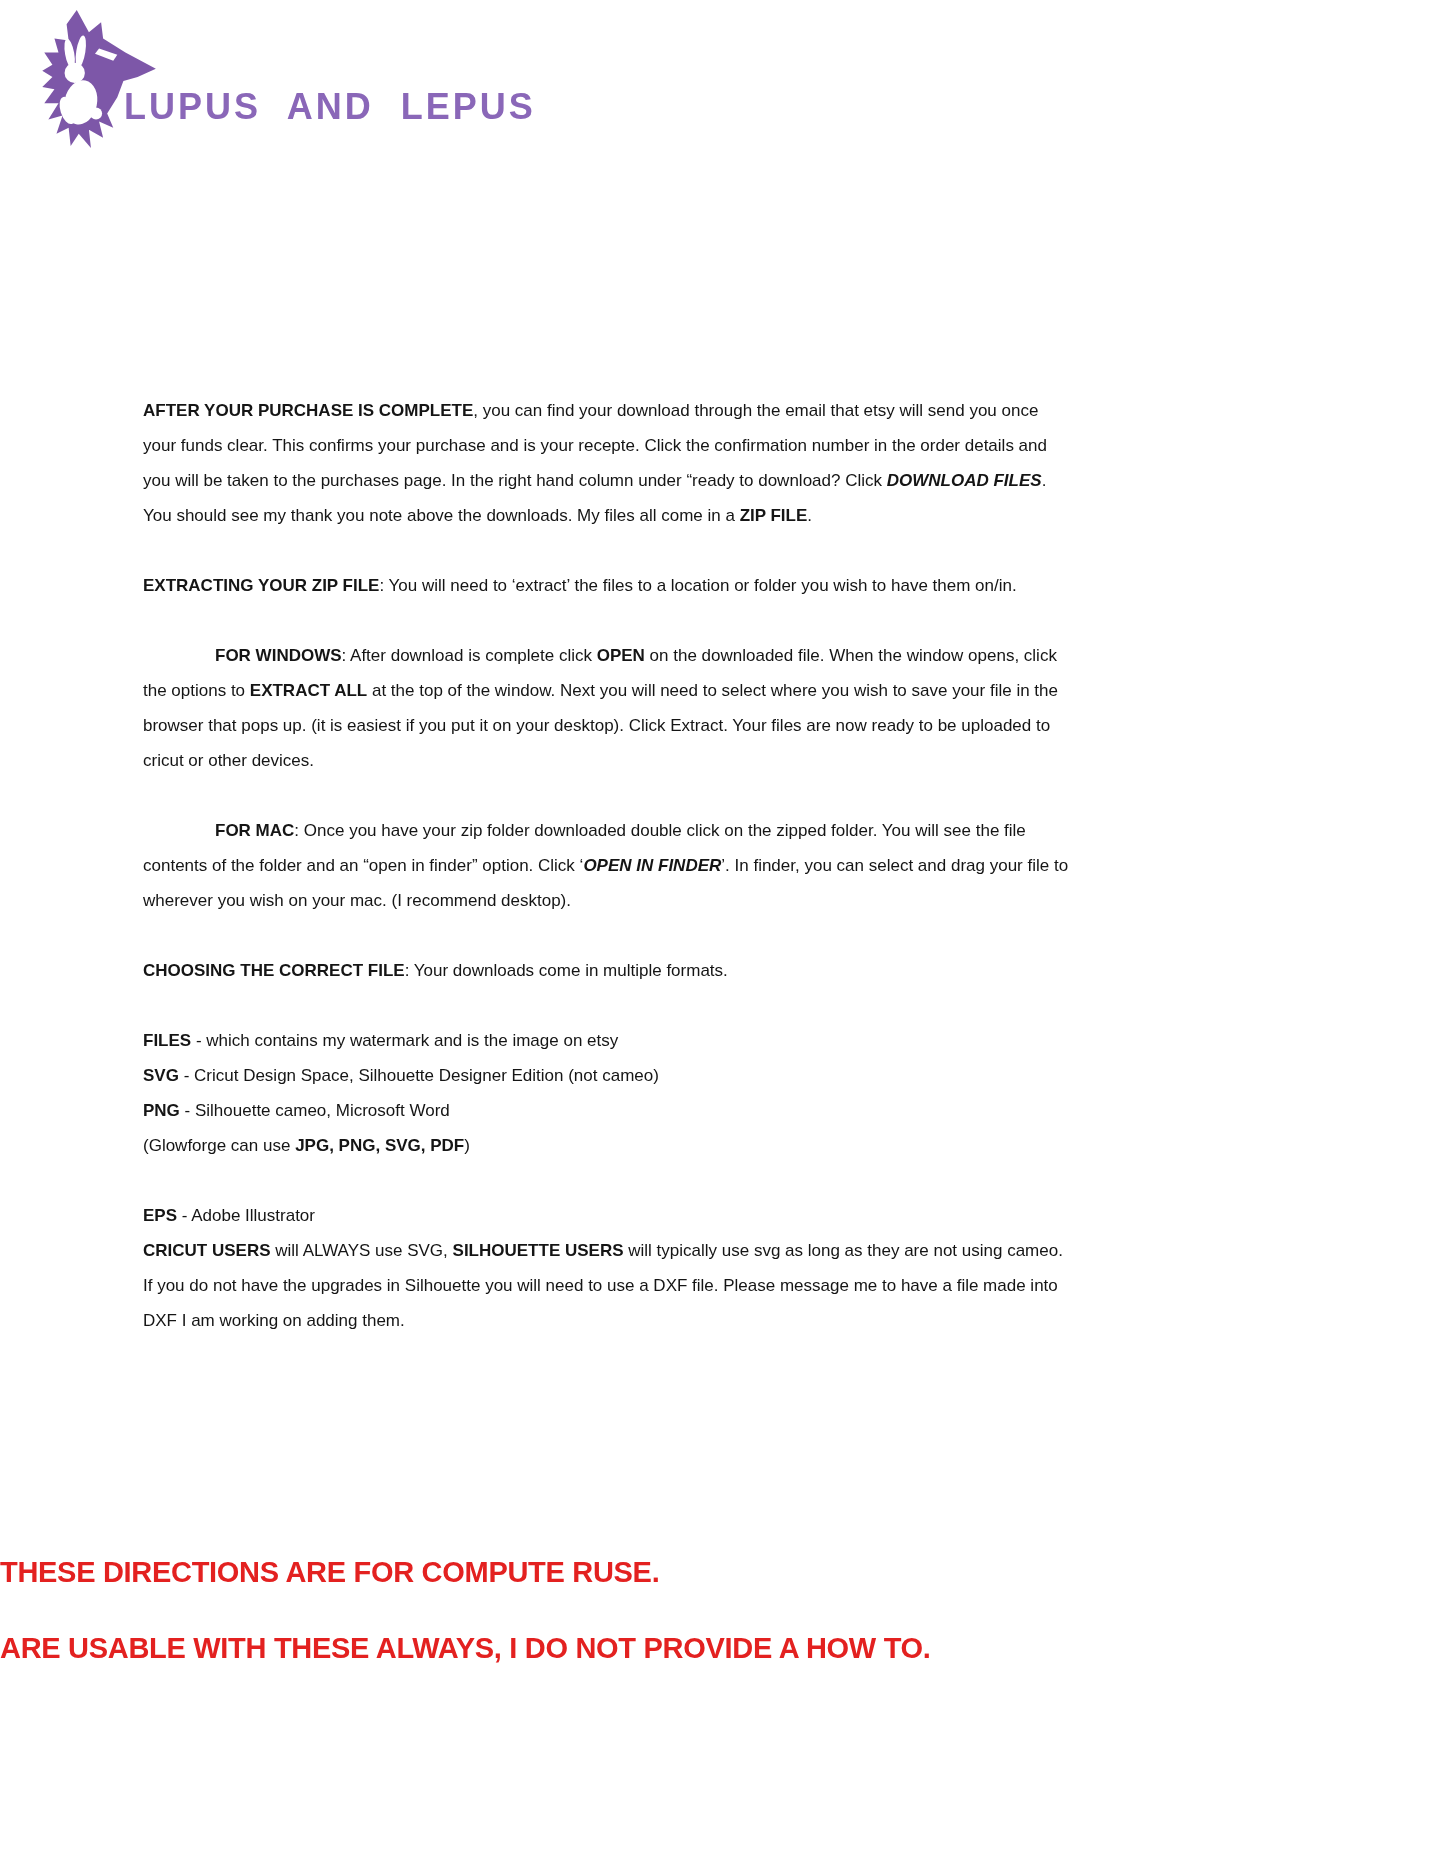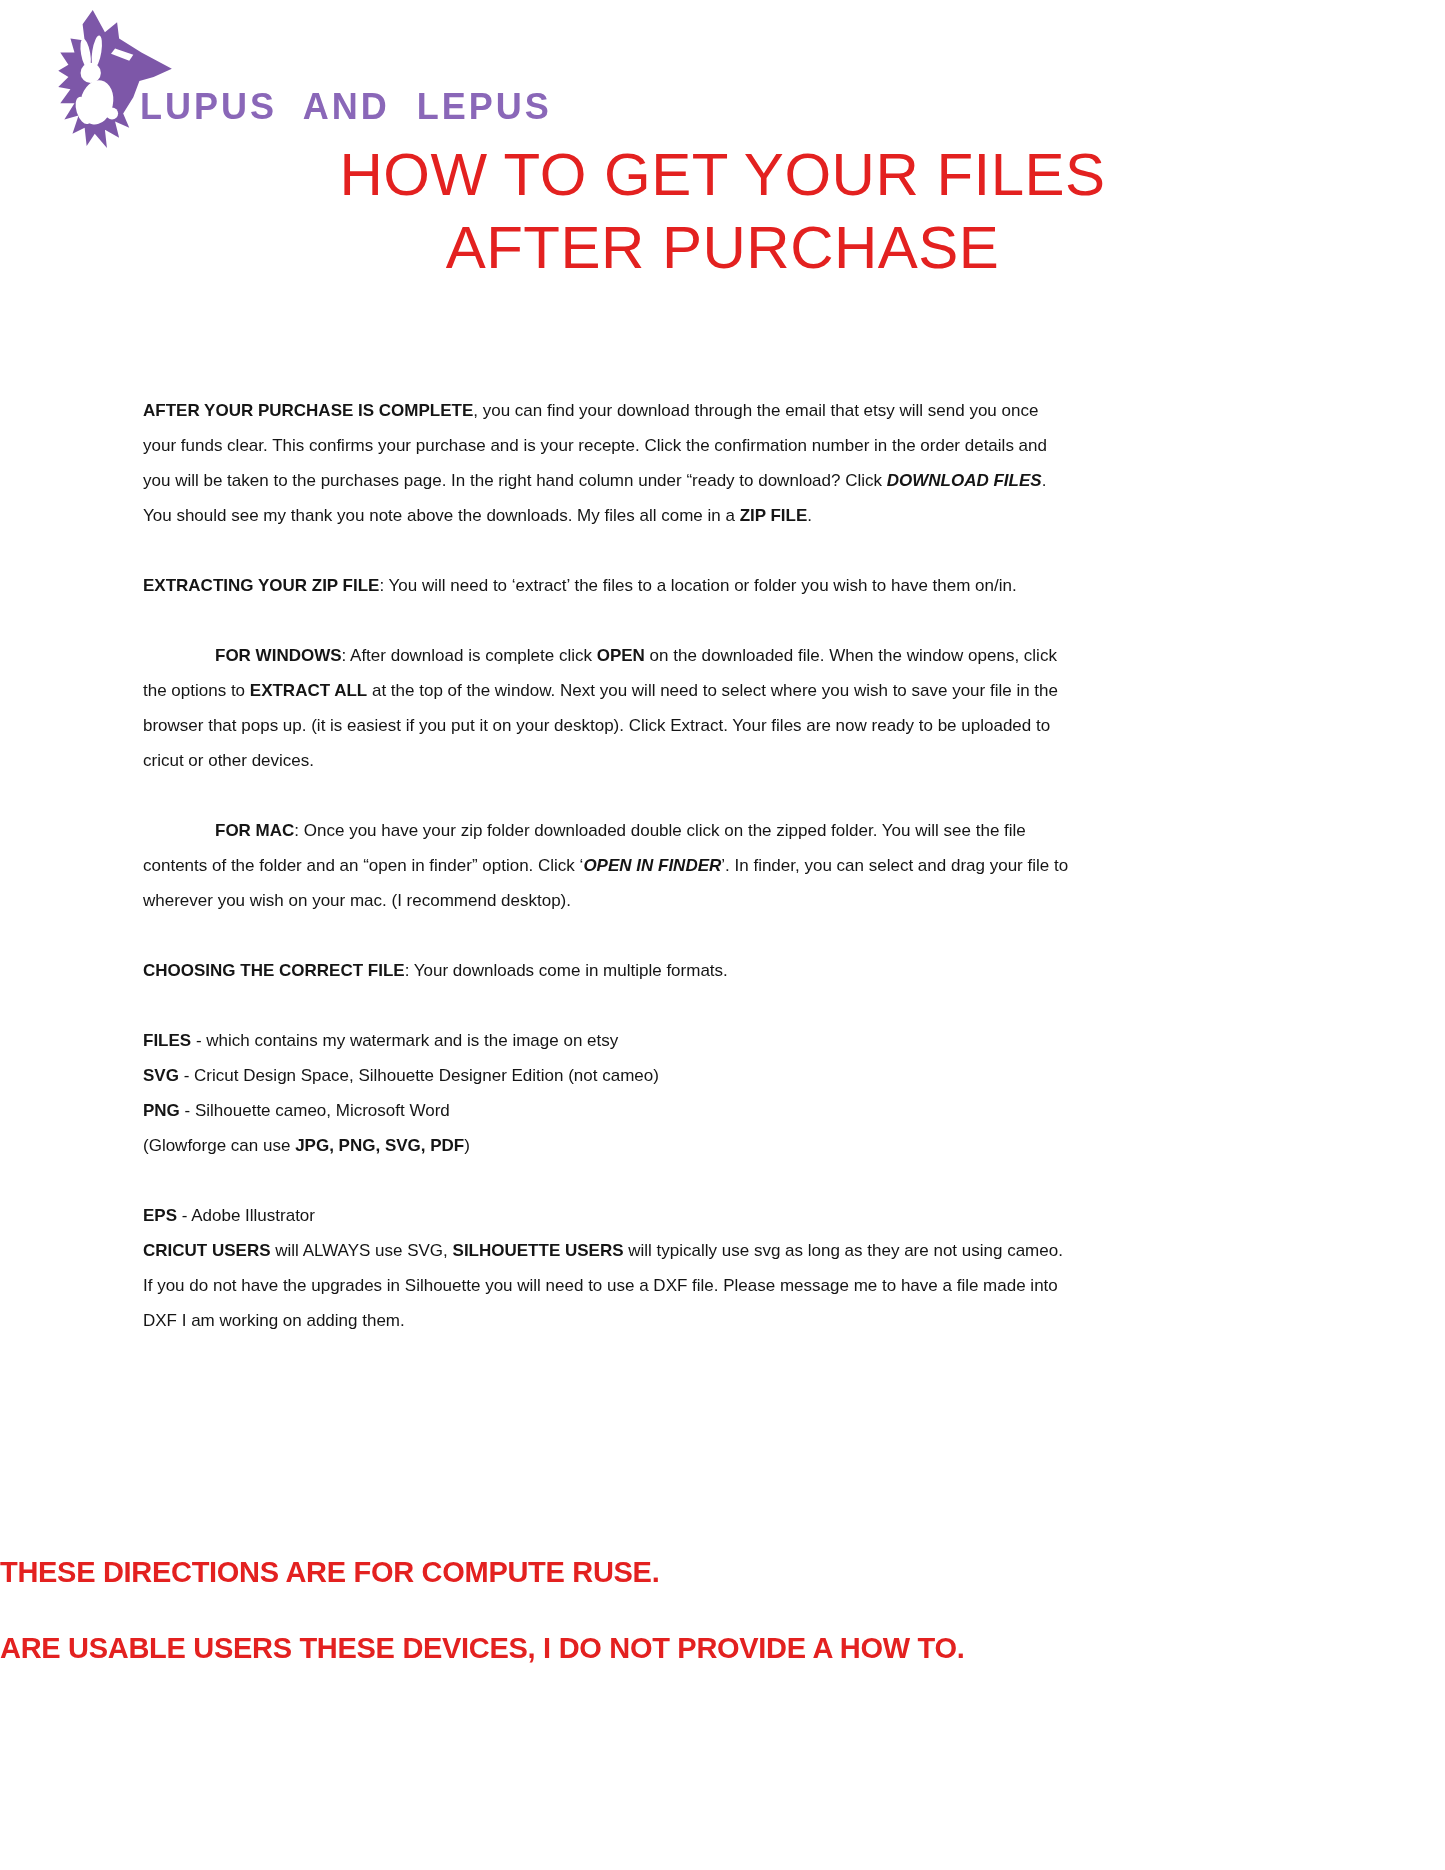--- a/index.html
+++ b/index.html
@@ -5,21 +5,21 @@
   html,body{margin:0;padding:0;background:#ffffff;}
   .page{
     position:relative;
     width:1445px;height:1870px;
     background:#ffffff;
     font-family:"Liberation Sans","DejaVu Sans",sans-serif;
     color:#151515;
     overflow:hidden;
   }
   
-  .logo{position:absolute;left:44px;top:8px;width:620px;height:150px;text-align:right;}
+  .logo{position:absolute;left:28px;top:8px;width:620px;height:150px;text-align:right;}
   .logo svg{position:absolute;left:0;top:0;}
   .brand{
     position:absolute;left:96px;top:78px;
     font-size:36px;font-weight:700;
     letter-spacing:3px;word-spacing:14px;
     white-space:nowrap;
   }
   
   .title{
     position:absolute;left:0;top:138px;width:100%;
@@ -64,34 +64,30 @@
         <ellipse cx="52" cy="43" rx="4.5" ry="16" transform="rotate(9 52 43)"></ellipse>
         <circle cx="46" cy="64" r="10"></circle>
         <ellipse cx="52" cy="93" rx="16" ry="22" transform="rotate(12 52 93)"></ellipse>
         <ellipse cx="39" cy="101" rx="7" ry="14" transform="rotate(-18 39 101)"></ellipse>
         <circle cx="67" cy="104" r="6"></circle>
       </g>
     </svg>
     <div class="brand" style="color: rgb(138, 103, 184);">LUPUS AND LEPUS</div>
   </div>
 
-  <h1 class="title" style="color: rgb(227, 33, 32);">
-    <span>HOW TO GET YOUR FILES</span><br>
-    <span>AFTER PURCHASE</span>
-  </h1>
 
   <main class="bodytext">
       <p class="para gap"><span class="b">AFTER YOUR PURCHASE IS COMPLETE</span><span>, you can find your download through the email that etsy will send you once your funds clear. This confirms your purchase and is your recepte. Click the confirmation number in the order details and you will be taken to the purchases page. In the right hand column under “ready to download? Click </span><span class="b i">DOWNLOAD FILES</span><span>. You should see my thank you note above the downloads. My files all come in a </span><span class="b">ZIP FILE</span><span>.</span></p>
       <p class="para gap"><span class="b">EXTRACTING YOUR ZIP FILE</span><span>: You will need to ‘extract’ the files to a location or folder you wish to have them on/in.</span></p>
       <p class="para indent gap"><span class="b">FOR WINDOWS</span><span>: After download is complete click </span><span class="b">OPEN</span><span> on the downloaded file. When the window opens, click the options to </span><span class="b">EXTRACT ALL</span><span> at the top of the window. Next you will need to select where you wish to save your file in the browser that pops up. (it is easiest if you put it on your desktop). Click Extract. Your files are now ready to be uploaded to cricut or other devices.</span></p>
       <p class="para indent gap"><span class="b">FOR MAC</span><span>: Once you have your zip folder downloaded double click on the zipped folder. You will see the file contents of the folder and an “open in finder” option. Click ‘</span><span class="b i">OPEN IN FINDER</span><span>’. In finder, you can select and drag your file to wherever you wish on your mac. (I recommend desktop).</span></p>
       <p class="para gap"><span class="b">CHOOSING THE CORRECT FILE</span><span>: Your downloads come in multiple formats.</span></p>
       <p class="para"><span class="b">FILES</span><span> - which contains my watermark and is the image on etsy</span></p>
       <p class="para"><span class="b">SVG</span><span> - Cricut Design Space, Silhouette Designer Edition (not cameo)</span></p>
       <p class="para"><span class="b">PNG</span><span> - Silhouette cameo, Microsoft Word</span></p>
       <p class="para gap"><span>(Glowforge can use </span><span class="b">JPG, PNG, SVG, PDF</span><span>)</span></p>
       <p class="para"><span class="b">EPS</span><span> - Adobe Illustrator</span></p>
       <p class="para"><span class="b">CRICUT USERS</span><span> will ALWAYS use SVG, </span><span class="b">SILHOUETTE USERS</span><span> will typically use svg as long as they are not using cameo. If you do not have the upgrades in Silhouette you will need to use a DXF file. Please message me to have a file made into DXF I am working on adding them.</span></p>
     </main>
 
-  <div class="warning" style="color: rgb(227, 33, 32);"><span>THESE DIRECTIONS ARE FOR COMPUTE RUSE.</span><br><br><span>ARE USABLE USERS THESE DEVICES, I DO NOT PROVIDE A HOW TO.</span></div>
+  <div class="warning" style="color: rgb(227, 33, 32);"><span>THESE DIRECTIONS ARE FOR COMPUTE RUSE.</span><br><br><span>ARE USABLE WITH THESE ALWAYS, I DO NOT PROVIDE A HOW TO.</span></div>
 
 </div>
 
 </body></html>

